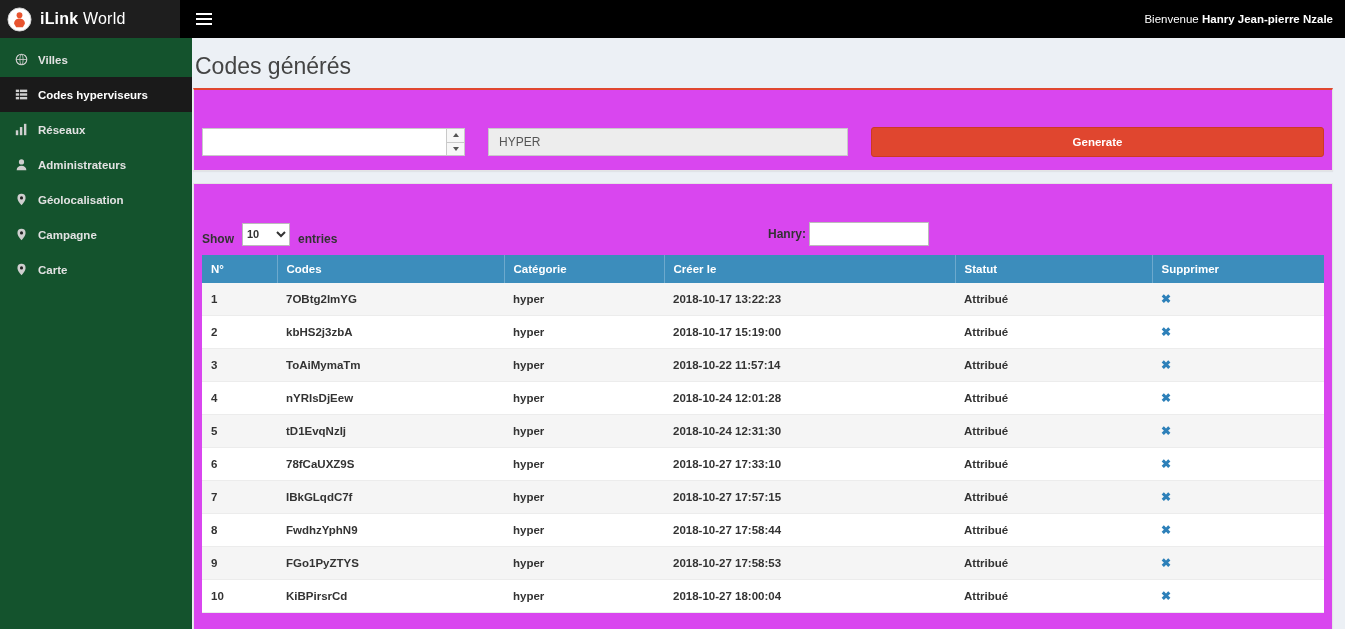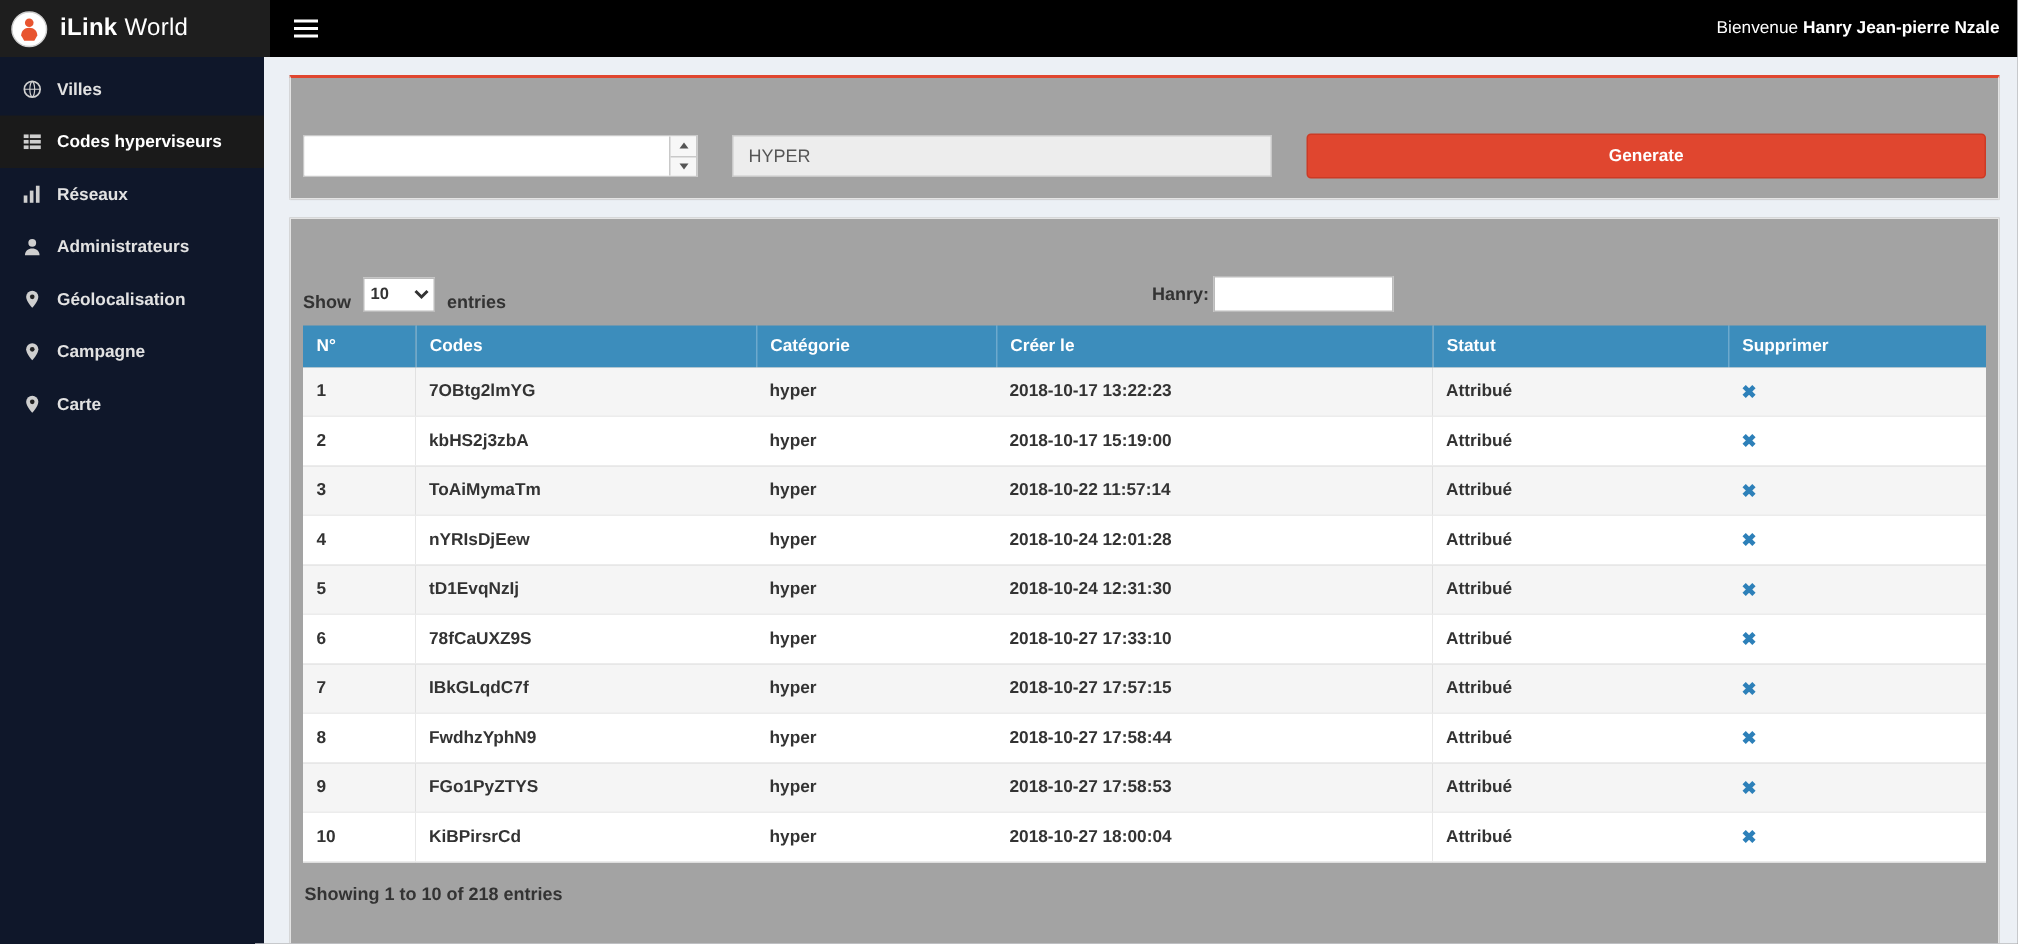--- a/index.html
+++ b/index.html
@@ -16,30 +16,30 @@
   .brand-title { font-size:16px; letter-spacing:.2px; }
   .brand-title b { font-weight:700; }
   .brand-title span.light { font-weight:400; }
   .topnav { flex:1; background:#000000; display:flex; align-items:center; padding:0 12px; }
   .burger { display:flex; flex-direction:column; gap:3px; padding:5px 4px; cursor:pointer; }
   .burger div { width:16px; height:2px; background:#fff; }
   .welcome { margin-left:auto; color:#fff; font-size:11.5px; }
   .welcome b { font-weight:700; }
 
   
-  .sidebar { position:absolute; top:38px; left:0; bottom:0; width:176px; background:#0f172a; padding-top:4px; }
+  .sidebar { position:absolute; top:38px; left:0; bottom:0; width:192px; background:#14532d; padding-top:4px; }
   .side-item { display:flex; align-items:center; gap:10px; height:35px; padding:0 15px; color:#e2e2e2; font-size:11.5px; font-weight:700; cursor:pointer; }
   .side-item.active { background:#1a1a1a; color:#fff; }
   .side-item svg { flex:0 0 auto; }
 
   
   .content { position:absolute; top:38px; left:180px; right:0; bottom:0; padding:12px 12px 0 13px; overflow:hidden; }
   .page-title { font-size:23px; font-weight:400; color:#444; margin:2px 0 8px 2px; line-height:28px; }
 
-  .box { background:#a3a3a3; border:1px solid #e4e4e4; box-shadow:0 1px 1px rgba(0,0,0,.05); }
+  .box { background:#d946ef; border:1px solid #e4e4e4; box-shadow:0 1px 1px rgba(0,0,0,.05); }
   .box1 { border-top:2px solid #e0462f; padding:37px 8px 13px; margin-bottom:12px; }
   .form-row { display:flex; gap:23px; align-items:center; }
   .num-wrap { width:263px; height:28px; border:1px solid #c9c9c9; background:#fff; display:flex; }
   .num-input { flex:1; border:none; outline:none; font:inherit; font-size:12px; padding:0 8px; min-width:0; }
   .spin { width:18px; border-left:1px solid #c9c9c9; display:flex; flex-direction:column; background:#f7f7f7; }
   .spin-btn { flex:1; display:flex; align-items:center; justify-content:center; cursor:pointer; }
   .spin-btn.up { border-bottom:1px solid #c9c9c9; }
   .tri-up { width:0; height:0; border-left:3px solid transparent; border-right:3px solid transparent; border-bottom:4px solid #555; }
   .tri-down { width:0; height:0; border-left:3px solid transparent; border-right:3px solid transparent; border-top:4px solid #555; }
   .hyper-input { width:360px; height:28px; border:1px solid #c9c9c9; background:#ededed; color:#555; font-size:12px; line-height:26px; padding:0 10px; }
@@ -139,20 +139,21 @@
   <div class="side-item">
     <svg width="13" height="13" viewBox="0 0 16 16">
       <path d="M8 1a5 5 0 0 0-5 5c0 3.8 5 9 5 9s5-5.2 5-9a5 5 0 0 0-5-5z" fill="#cfcfcf"></path>
         <circle cx="8" cy="6" r="1.9" fill="#222"></circle>
     </svg>
     <span>Carte</span>
   </div>
 </div>
 
 <div class="content">
+  <div class="page-title">Codes générés</div>
 
   <div class="box box1">
     <div class="form-row">
       <div class="num-wrap">
         <input class="num-input" value="" style="">
         <div class="spin">
           <div class="spin-btn up">
               <div class="tri-up"></div>
             </div>
           <div class="spin-btn">

